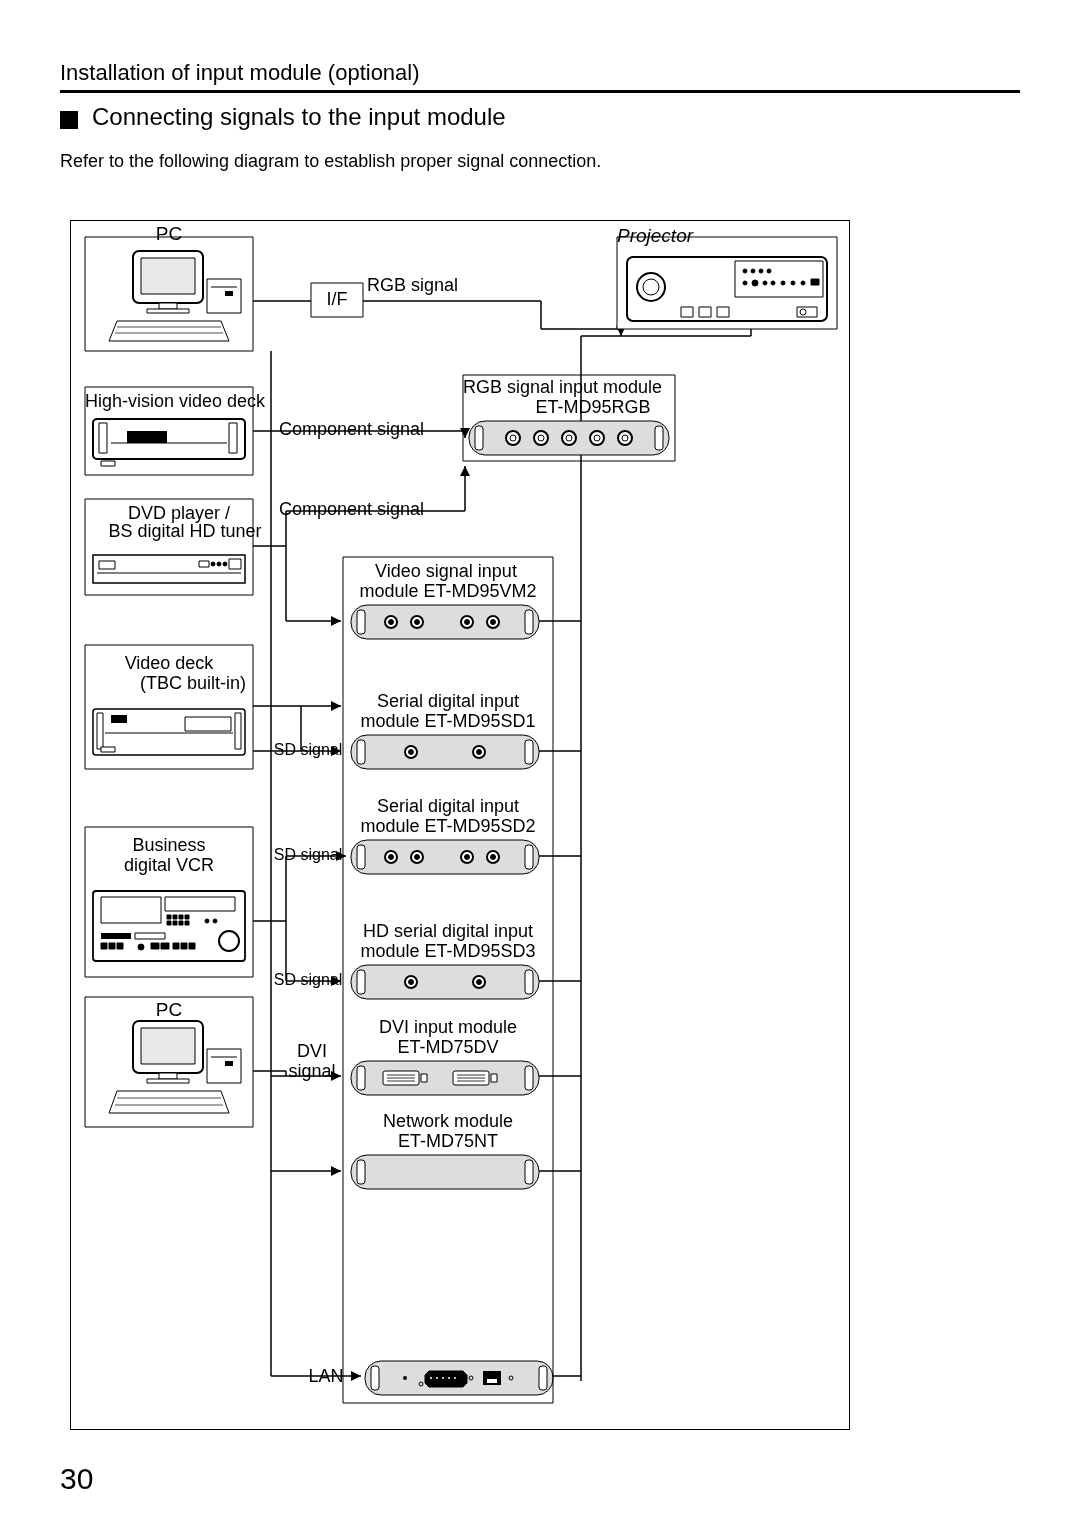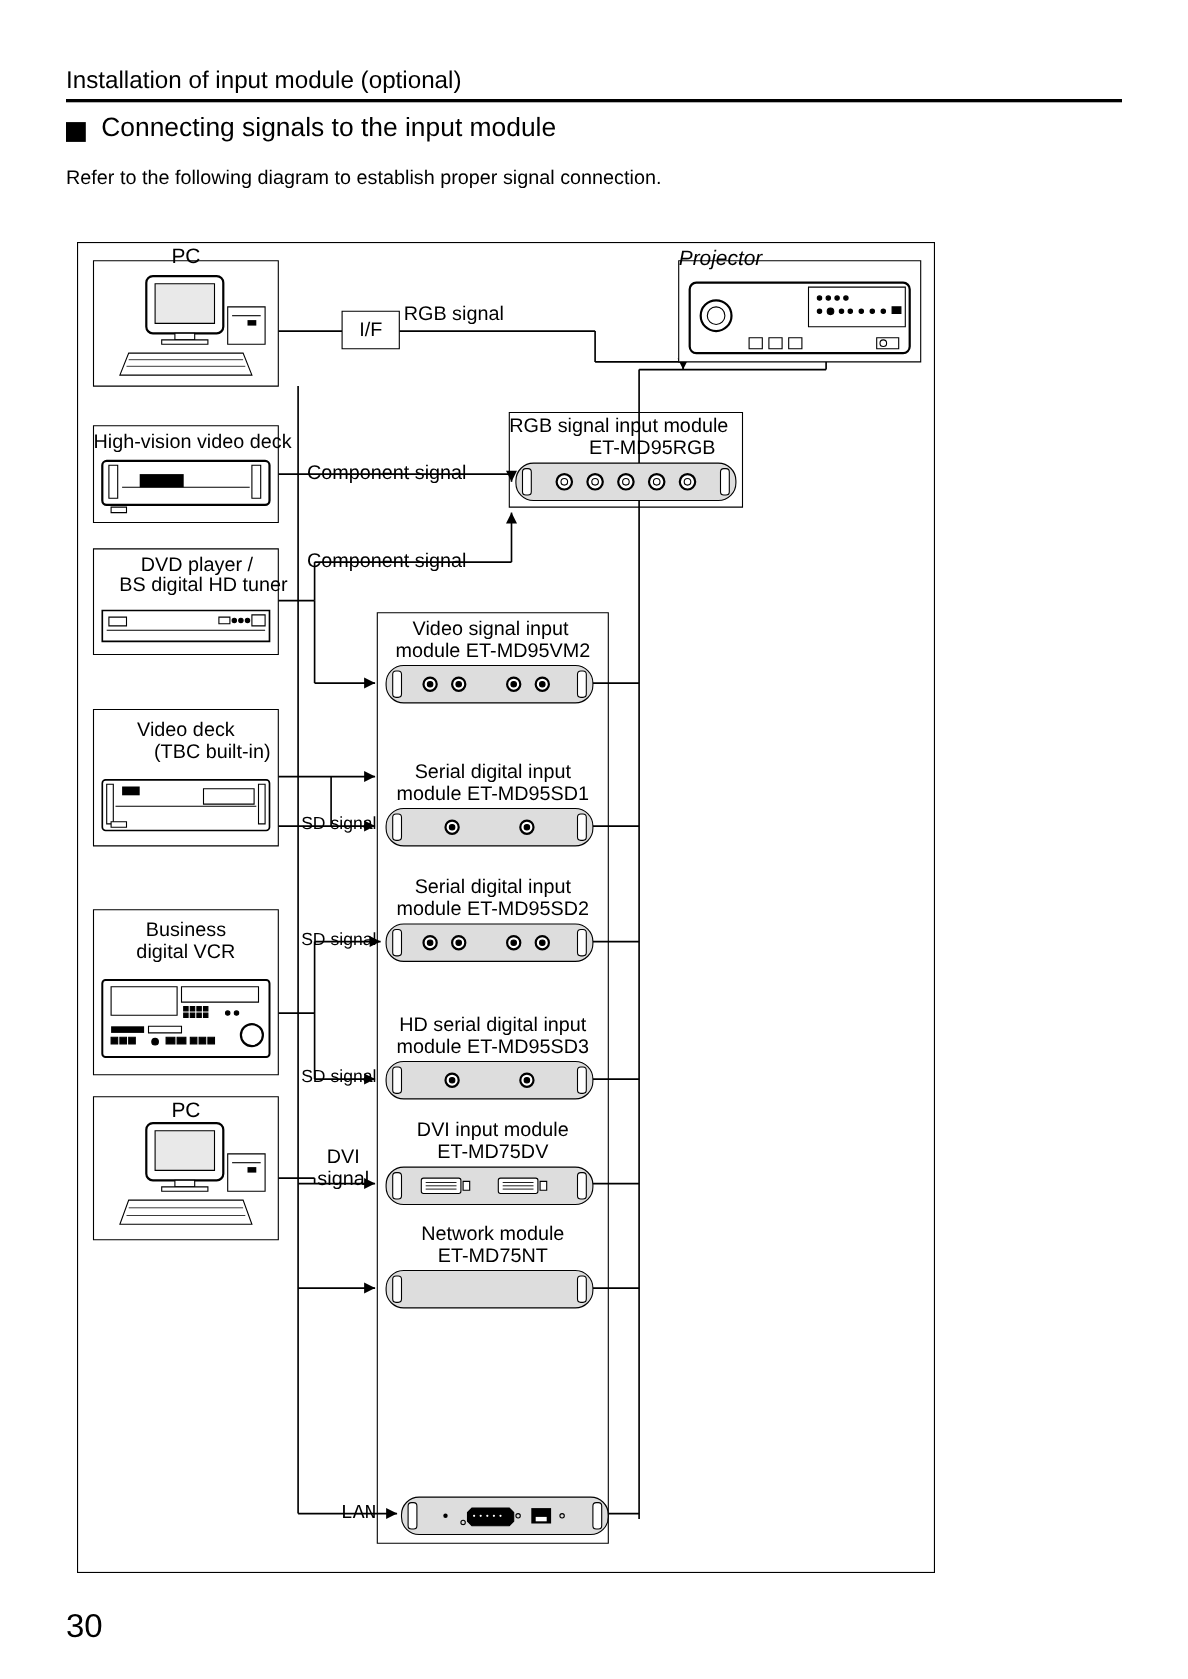--- a/index.html
+++ b/index.html
@@ -442,18 +442,18 @@
 
     <div class="abs label" style="left:14px; top:778px; width:168px; font-size:19px;">PC</div>
 
     <div class="abs label" style="left:272px; top:796px; width:210px;">DVI input module</div>
     <div class="abs label" style="left:272px; top:816px; width:210px;">ET-MD75DV</div>
     <div class="abs label" style="left:210px; top:820px; width:62px;">DVI</div>
     <div class="abs label" style="left:210px; top:840px; width:62px;">signal</div>
 
     <div class="abs label" style="left:272px; top:890px; width:210px;">Network module</div>
     <div class="abs label" style="left:272px; top:910px; width:210px;">ET-MD75NT</div>
-    <div class="abs label" style="left:224px; top:1145px; width:62px;font-family:Liberation Mono, monospace;">LAN</div>
+    <div class="abs label" style="left:224px; top:1145px; width:62px;">LAN</div>
 
   </div>
 
   <div class="page-number">30</div>
 </div>
 
 </body></html>

